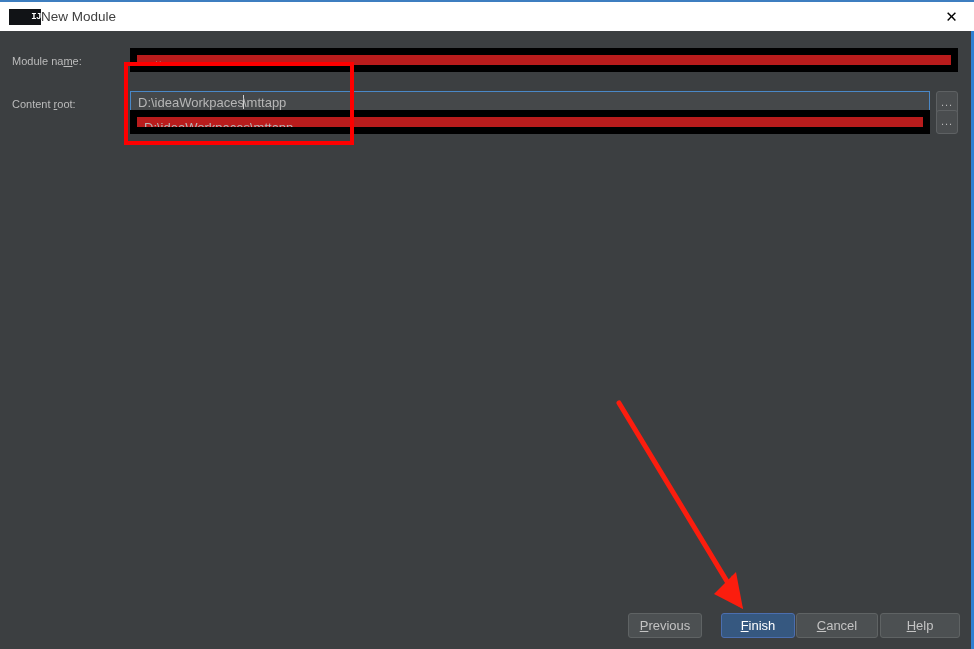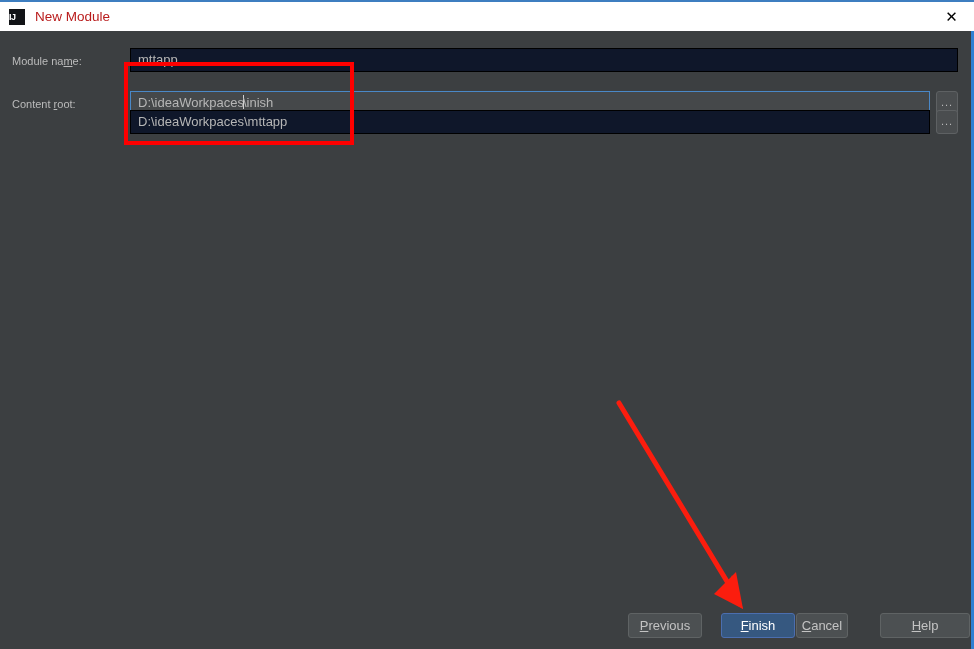--- a/index.html
+++ b/index.html
@@ -23,38 +23,37 @@
     left: 0; top: 0;
     width: 974px;
     height: 31px;
     background: #ffffff;
     border-top: 2px solid #3d7ec0;
     box-sizing: border-box;
     display: flex;
     align-items: center;
   }
   #app-icon {
-    width: 16px; height: 16px;
+    width: 32px; height: 16px;
     margin-left: 9px;
     background: #111316;
     color: #ffffff;
     font-size: 9px;
     font-weight: bold;
     line-height: 16px;
-    text-align: left;
+    text-align: right;
     letter-spacing: -0.5px;
-    font-family: Liberation Sans, sans-serif;
+    font-family: Liberation Mono, monospace;
     border-bottom: 2px solid #111316;
     box-sizing: border-box;
     flex: none;
   }
   #title-text {
-    margin-left: 10px;
     font-size: 13.5px;
-    color: #b91c1c;
+    color: #404040;
     font-family: "Liberation Sans", sans-serif;
     white-space: nowrap;
   }
   #close-button {
     position: absolute;
     right: 0; top: 0;
     width: 45px;
     height: 29px;
     display: flex;
     align-items: center;
@@ -89,22 +88,22 @@
     line-height: 26px;
     color: #bbbbbb;
     font-size: 11px;
     white-space: nowrap;
   }
   .form-label u { text-decoration: underline; }
 
   .text-field {
     position: absolute;
     height: 24px;
-    background: #0f172a;
-    border: 1px solid #000000;
+    background: #b91c1c;
+    border: 7px solid #000000;
     box-sizing: border-box;
     color: #b6b6b6;
     font-size: 13px;
     line-height: 22px;
     padding-left: 7px;
     white-space: nowrap;
     overflow: hidden;
   }
   .text-field.focused {
     border: 1px solid #4a88c7;
@@ -210,21 +209,21 @@
         <span>Module na</span><u>m</u><span>e:</span>
       </div>
       <div class="text-field" style="left:130px; width:828px;">mttapp</div>
     </div>
 
     <div class="form-row" style="top:60px;">
       <div class="form-label">
         <span>Content </span><u>r</u><span>oot:</span>
       </div>
       <div class="text-field focused" style="left:130px; width:800px;">
-        <span>D:\ideaWorkpaces</span><span class="caret"></span><span>\inish</span>
+        <span>D:\ideaWorkpaces</span><span class="caret"></span><span>\mttapp</span>
       </div>
       <div class="browse-button" style="left:936px;">...</div>
     </div>
 
     <div class="form-row" style="top:79px;">
       <div class="text-field" style="left:130px; width:800px;">D:\ideaWorkpaces\mttapp</div>
       <div class="browse-button" style="left:936px;">...</div>
     </div>
 
     <div id="red-rect"></div>
@@ -235,24 +234,24 @@
       <polygon points="743,578 714,563 736,541" fill="#fb1d0e"></polygon>
     </svg>
 
     <div id="button-bar">
       <div class="dlg-button" style="left:628px; width:74px;">
         <u>P</u><span>revious</span>
       </div>
       <div class="dlg-button default" style="left:721px; width:74px;">
         <u>F</u><span>inish</span>
       </div>
-      <div class="dlg-button" style="left:796px; width:52px;">
+      <div class="dlg-button" style="left:796px; width:82px;">
         <u>C</u><span>ancel</span>
       </div>
-      <div class="dlg-button" style="left:880px; width:90px;">
+      <div class="dlg-button" style="left:880px; width:80px;">
         <u>H</u><span>elp</span>
       </div>
     </div>
 
     <div id="watermark">https://blog.csdn.net/m0_37862829</div>
 
   </div>
 </div>
 
 </body></html>

